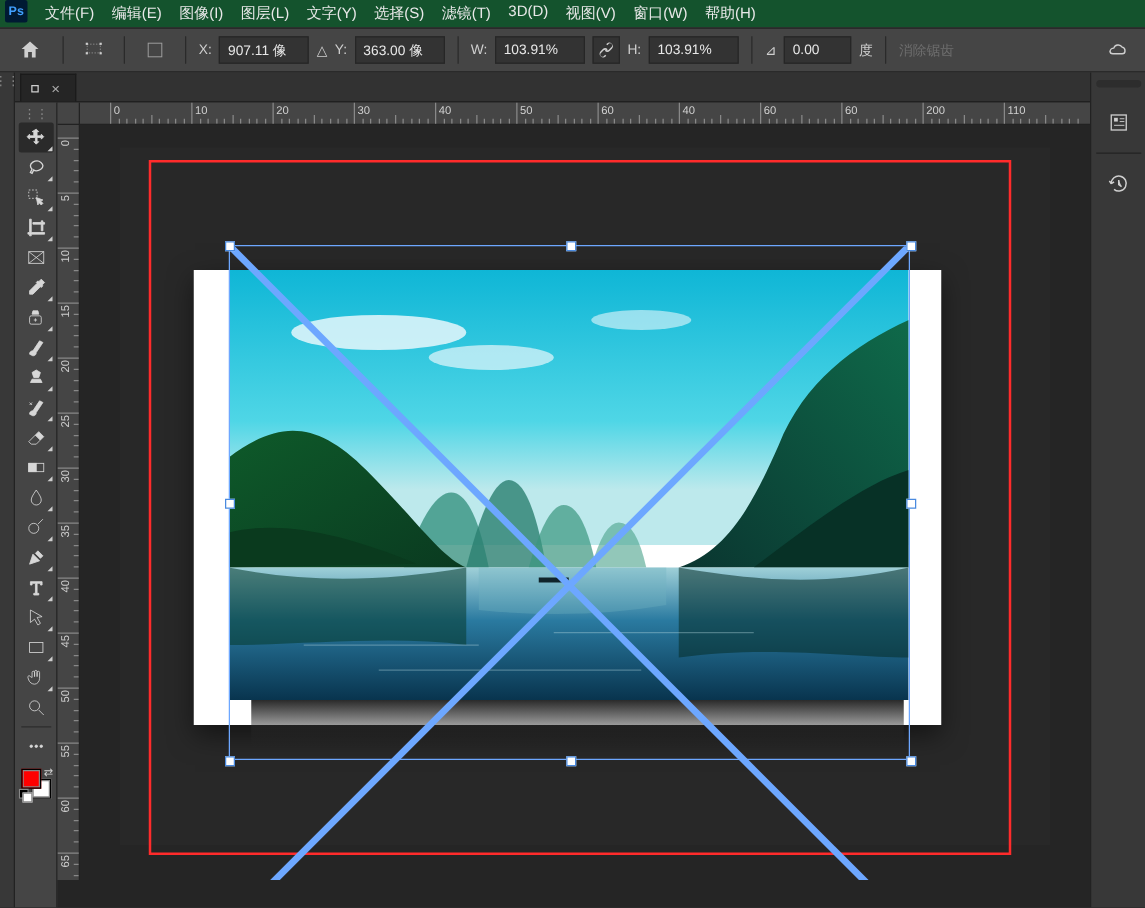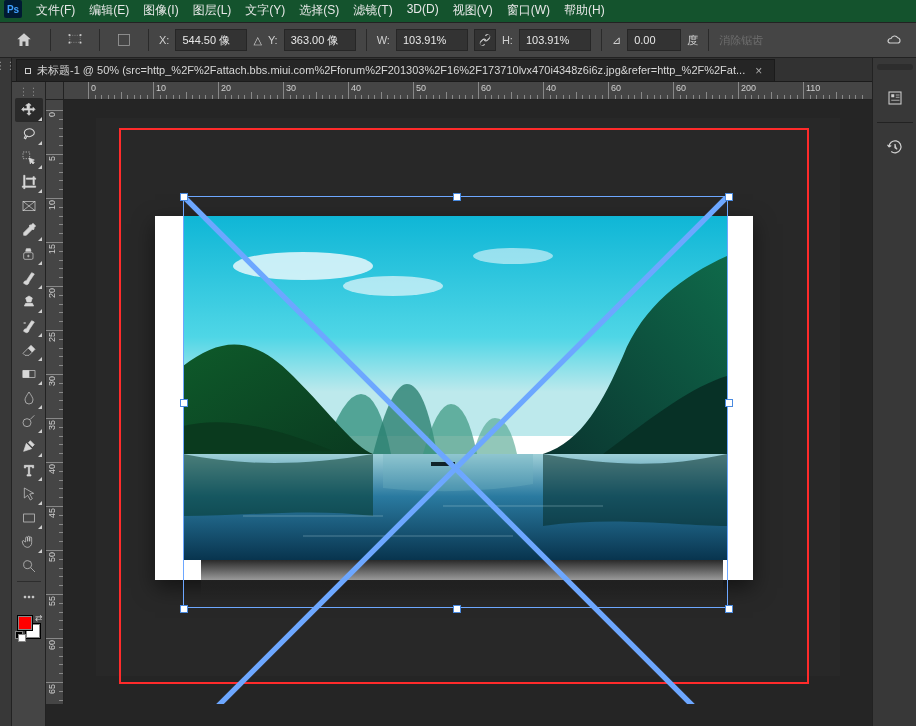--- a/index.html
+++ b/index.html
@@ -115,21 +115,21 @@
         </svg>
     </div>
     <div class="sep"></div>
     <div class="icon-box">
       <svg viewBox="0 0 18 18" width="14" height="14">
           <rect x="2" y="2" width="14" height="14" fill="none" stroke="#9f9f9f"></rect>
         </svg>
     </div>
     <div class="sep"></div>
     <span class="field-lab">X:</span>
-    <span class="field">544.50 像</span>
+    <span class="field">907.11 像</span>
     <span class="field-lab">△</span>
     <span class="field-lab">Y:</span>
     <span class="field">363.00 像</span>
     <div class="sep"></div>
     <span class="field-lab">W:</span>
     <span class="field">103.91%</span>
     <div class="link-box">
       <svg viewBox="0 0 24 24" width="14" height="14">
           <path fill="#cfcfcf" d="M10 13a5 5 0 0 0 7 0l3-3a5 5 0 0 0-7-7l-1 1 1.5 1.5 1-1a3 3 0 1 1 4 4l-3 3a3 3 0 0 1-4 0zM14 11a5 5 0 0 0-7 0l-3 3a5 5 0 0 0 7 7l1-1-1.5-1.5-1 1a3 3 0 1 1-4-4l3-3a3 3 0 0 1 4 0z"></path>
         </svg>
@@ -151,21 +151,20 @@
 
   <div class="workrow">
     <div class="left-collapsed">
       <div class="grip">⋮⋮</div>
     </div>
 
     <div class="center">
       <div class="tabbar">
         <div class="doc-tab">
           <span class="dot"></span>
-          <span class="ttl">未标题-1 @ 50% (src=http_%2F%2Fattach.bbs.miui.com%2Fforum%2F201303%2F16%2F173710lvx470i4348z6i6z.jpg&amp;refer=http_%2F%2Fat...</span>
           <span class="x">×</span>
         </div>
       </div>
 
       <div class="docrow">
         <div class="toolbox">
           <div class="grip">⋮⋮</div>
           <div class="tool sel">
               <svg viewBox="0 0 24 24">
                 <path d="M12 2l3 3h-2v5h5V8l3 3-3 3v-2h-5v5h2l-3 3-3-3h2v-5H4v2l-3-3 3-3v2h5V5H7z"></path>

